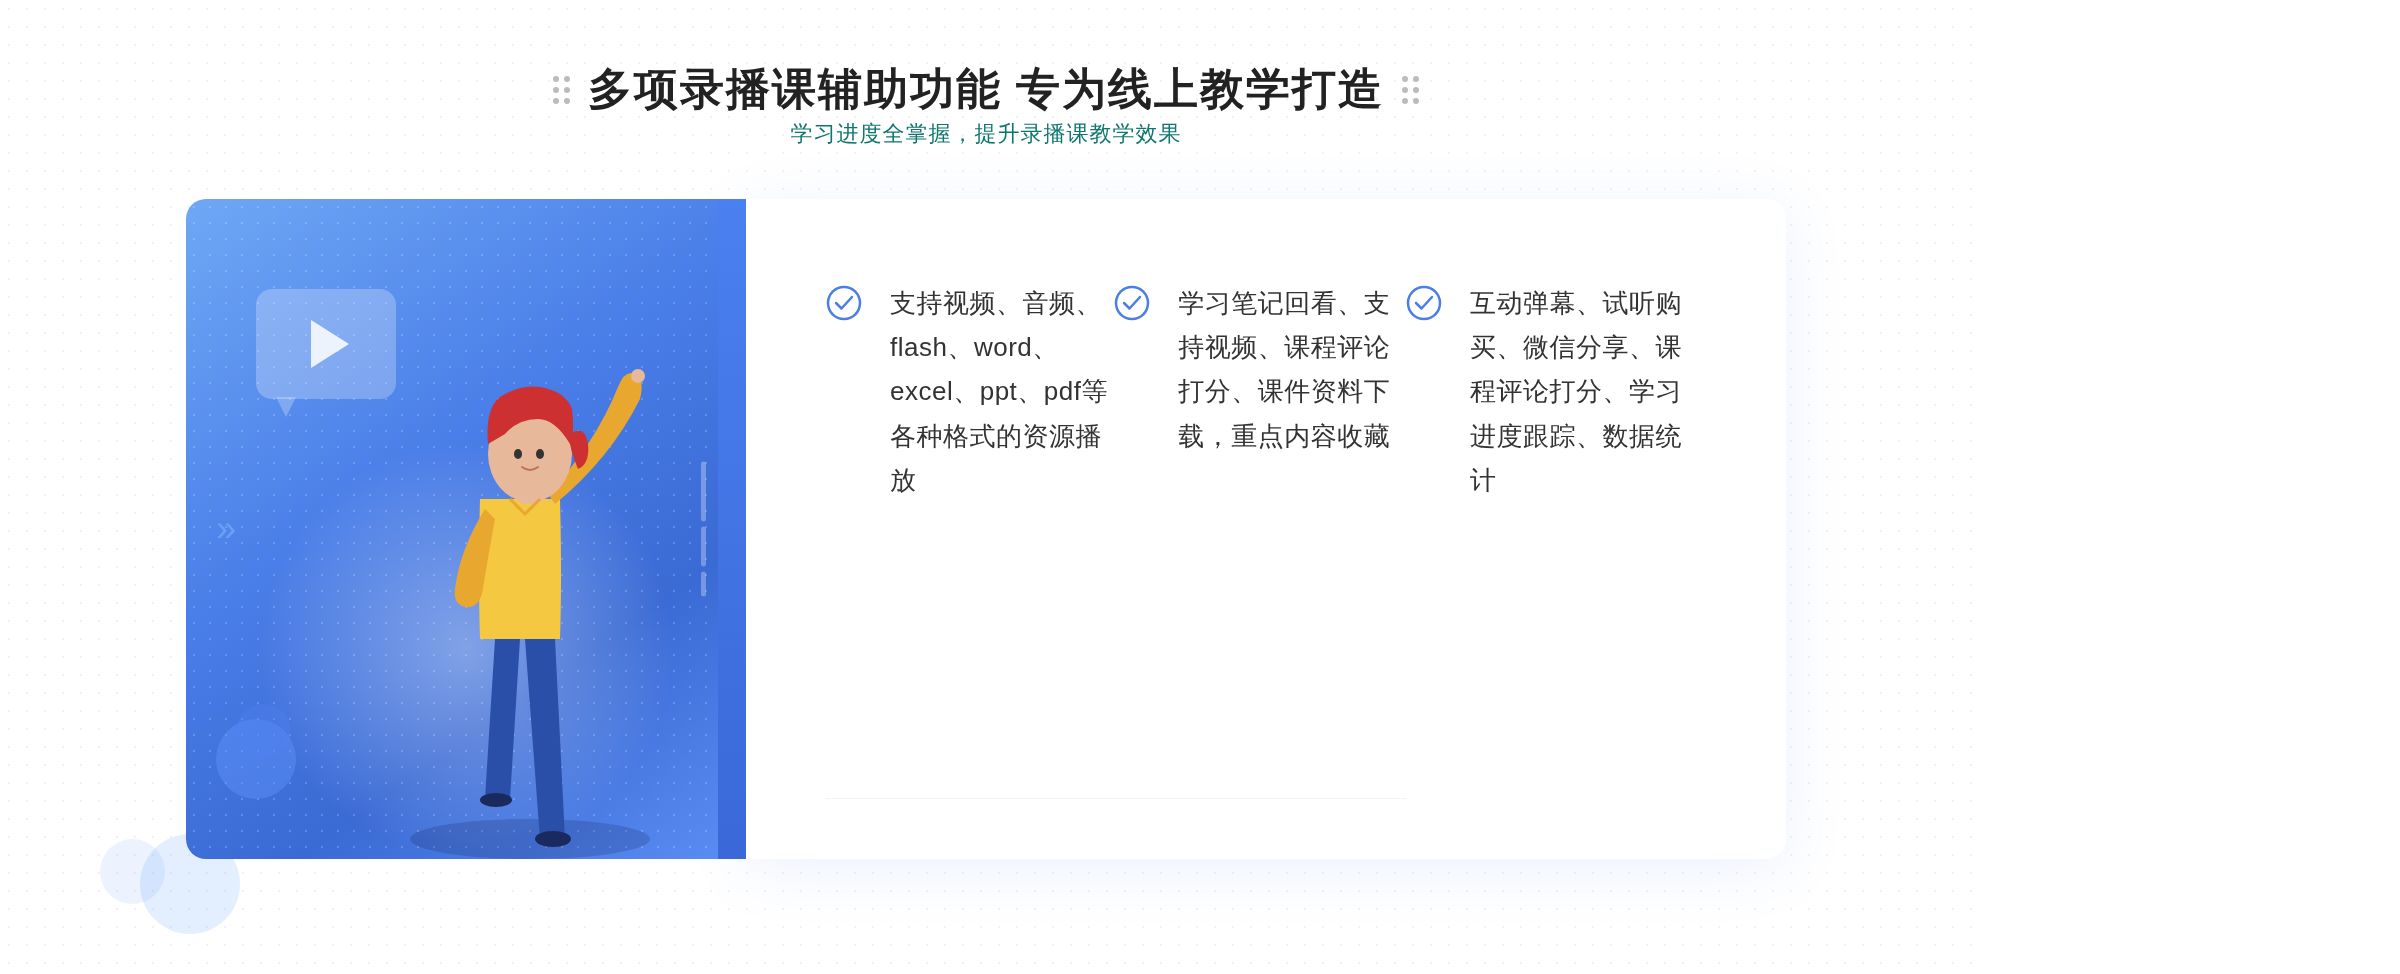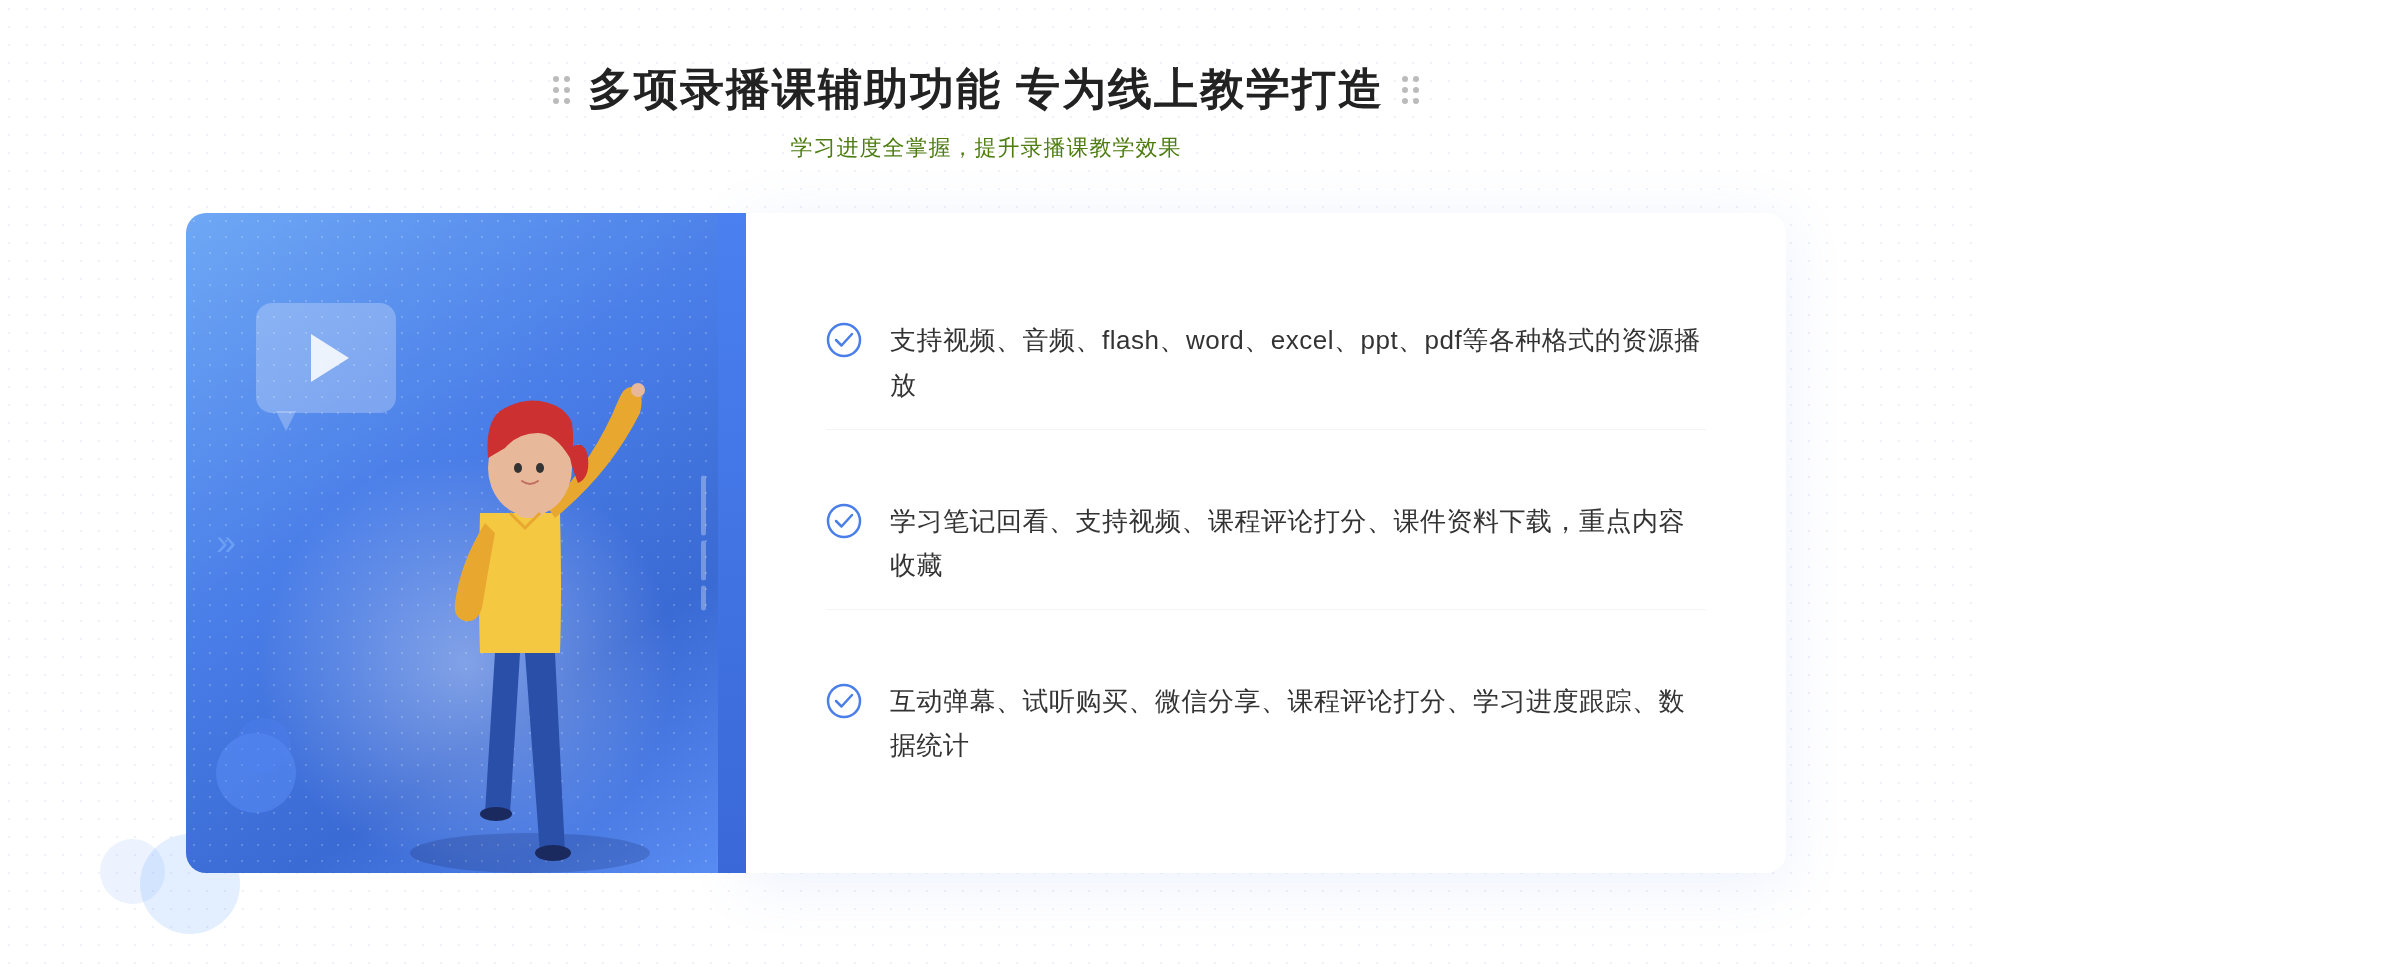--- a/index.html
+++ b/index.html
@@ -66,23 +66,22 @@
     }
 
     .header-main-title {
       font-size: 44px;
       font-weight: 700;
       color: #222;
       letter-spacing: 2px;
     }
 
     .header-subtitle {
-      margin-top: 14px;
       font-size: 22px;
-      color: #4d7c0f;
+      color: #0f766e;
       letter-spacing: 1px;
     }
 
     .main-content {
       display: flex;
       align-items: stretch;
       width: 1600px;
       position: relative;
       z-index: 1;
     }
@@ -211,21 +210,20 @@
     }
 
     
     .right-panel {
       flex: 1;
       background: #fff;
       border-radius: 0 20px 20px 0;
       box-shadow: 0 10px 60px rgba(100,140,240,0.12);
       padding: 60px 80px;
       display: flex;
-      flex-direction: column;
       justify-content: space-around;
     }
 
     .feature-item {
       display: flex;
       align-items: flex-start;
       gap: 28px;
       padding: 22px 0;
       border-bottom: 1px solid #f2f4f8;
     }

